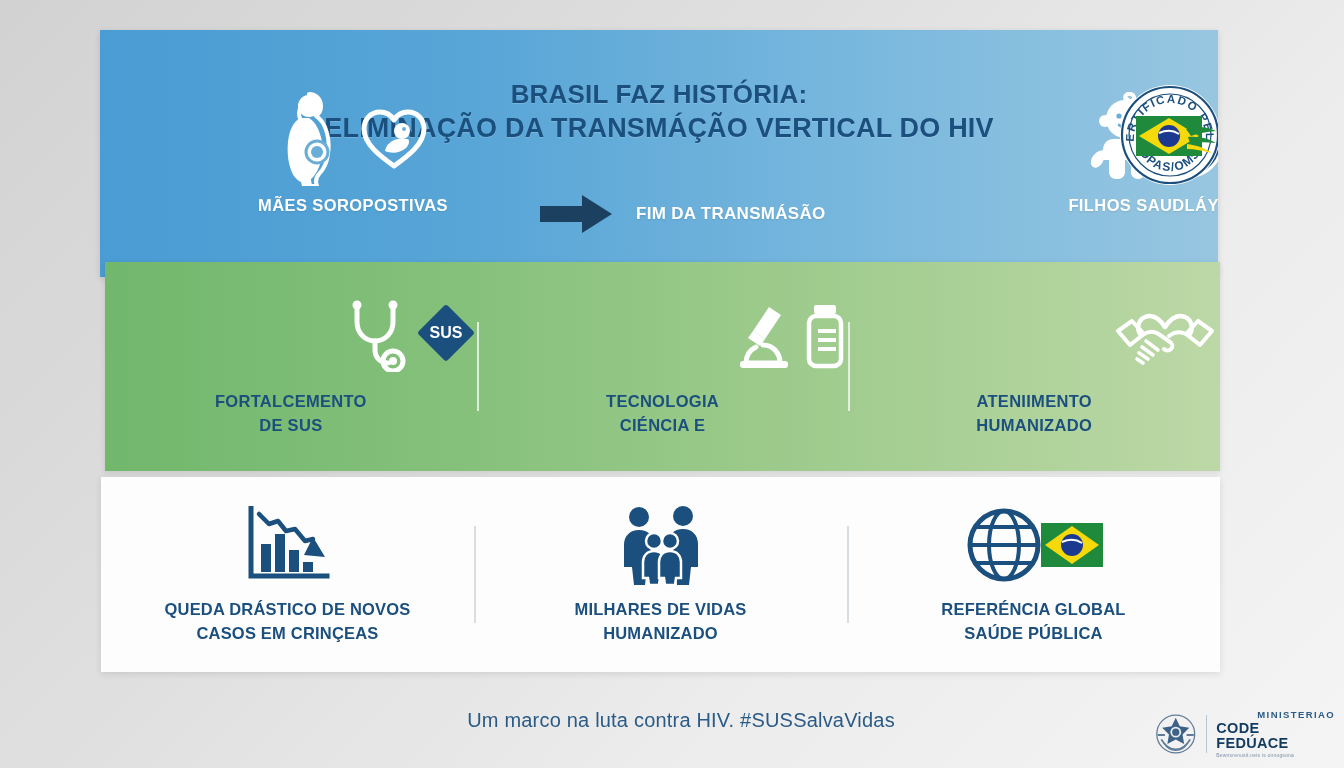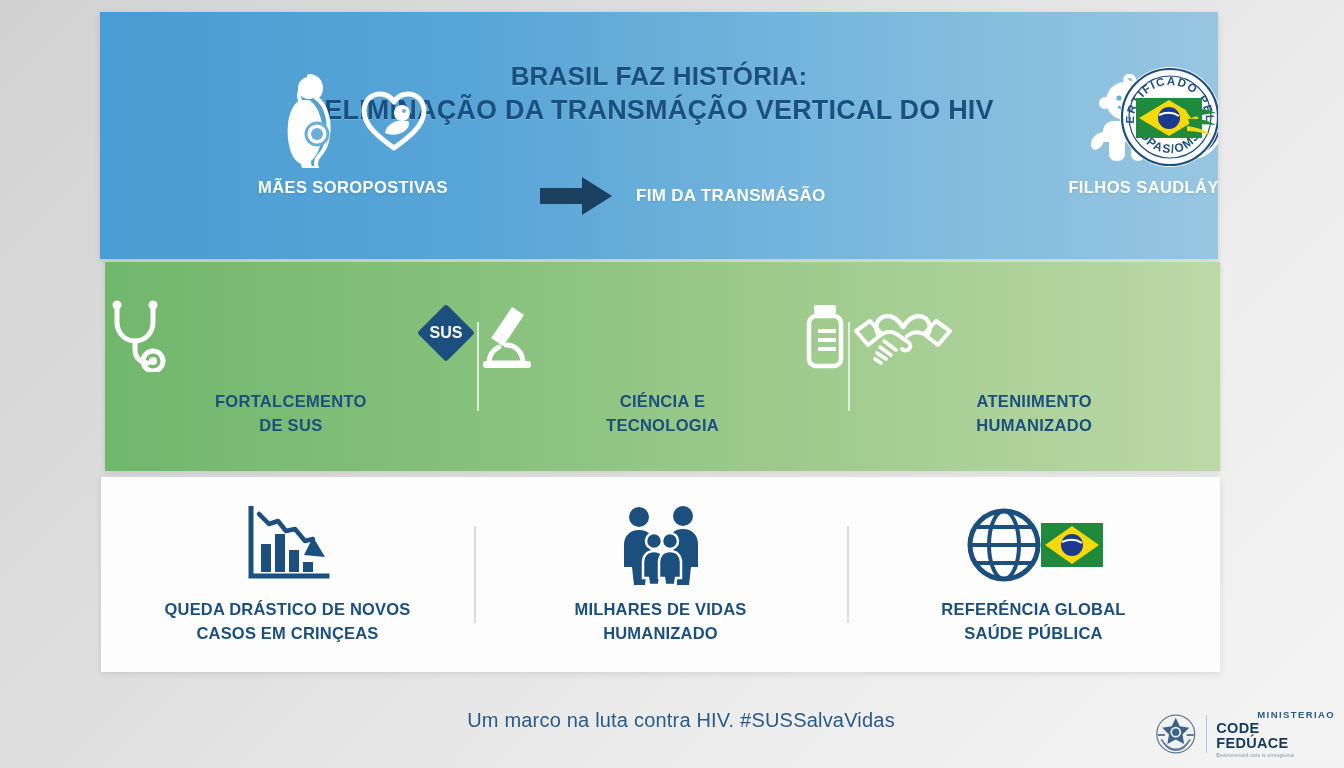--- a/index.html
+++ b/index.html
@@ -8,21 +8,21 @@
     font-family: "Liberation Sans", sans-serif;
     background: linear-gradient(135deg, #d2d2d2 0%, #dedede 35%, #ededed 70%, #f4f4f4 100%);
     overflow: hidden;
     position: relative;
   }
 
   .poster { position:absolute; left:0; top:0; width:1344px; height:768px; }
 
   
   .hero {
-    position:absolute; left:100px; top:12px; width:1118px; height:247px;
+    position:absolute; left:100px; top:30px; width:1118px; height:247px;
     background: linear-gradient(90deg, #4a9cd4 0%, #59a6d7 35%, #7bb9de 70%, #97c6e0 100%);
     box-shadow: 0 2px 6px rgba(0,0,0,0.12);
     overflow:hidden;
   }
   .hero-title {
     position:absolute; left:0; top:48px; width:100%;
     text-align:center; color:#1b4f7e;
     font-size:26px; font-weight:bold; line-height:1.28;
     letter-spacing:0.2px;
     text-shadow:0 1px 1px rgba(255,255,255,0.18);
@@ -60,21 +60,21 @@
     box-shadow: 0 2px 6px rgba(0,0,0,0.10);
     display:flex; align-items:center;
   }
   .green .col {
     flex:1; text-align:center; position:relative; padding-top:4px;
   }
   .green .col + .col::before {
     content:""; position:absolute; left:0; top:26px; bottom:26px; width:2px;
     background: rgba(255,255,255,0.72);
   }
-  .green .ico { height:72px; display:flex; align-items:center; justify-content:space-between; gap:8px; }
+  .green .ico { height:72px; display:flex; align-items:center; justify-content:flex-end; gap:8px; }
   .green .cap {
     margin-top:18px; color:#1b4f7e; font-size:16.5px; font-weight:bold;
     line-height:1.42; letter-spacing:0.3px;
   }
 
   
   .white {
     position:absolute; left:101px; top:477px; width:1119px; height:195px;
     background:#fdfdfd; box-shadow:0 2px 7px rgba(0,0,0,0.10);
     display:flex; align-items:center;
@@ -233,22 +233,22 @@
         </svg>
         <svg width="46" height="66" viewBox="0 0 46 66">
           <rect x="12" y="2" width="22" height="9" rx="2" fill="#ffffff"></rect>
           <rect x="7" y="13" width="32" height="50" rx="7" fill="none" stroke="#ffffff" stroke-width="4.5"></rect>
           <rect x="16" y="26" width="18" height="4" fill="#ffffff"></rect>
           <rect x="16" y="35" width="18" height="4" fill="#ffffff"></rect>
           <rect x="16" y="44" width="18" height="4" fill="#ffffff"></rect>
         </svg>
       </div>
       <div class="cap">
+        <div>TECNOLOGIA</div>
         <div>CIÉNCIA E</div>
-        <div>TECNOLOGIA</div>
       </div>
     </div>
 
     <div class="col">
       <div class="ico">
         <svg width="110" height="70" viewBox="0 0 110 70">
           <path d="M55 26C49 17 42 13 35 16c-7 3-9 12-4 18" fill="none" stroke="#ffffff" stroke-width="4.5" stroke-linecap="round"></path>
           <path d="M55 26c6-9 13-13 20-10 7 3 9 12 4 18" fill="none" stroke="#ffffff" stroke-width="4.5" stroke-linecap="round"></path>
           <path d="M8 30l14-10 12 13-14 11z" fill="none" stroke="#ffffff" stroke-width="4" stroke-linejoin="round"></path>
           <path d="M102 30L88 20 76 33l14 11z" fill="none" stroke="#ffffff" stroke-width="4" stroke-linejoin="round"></path>

